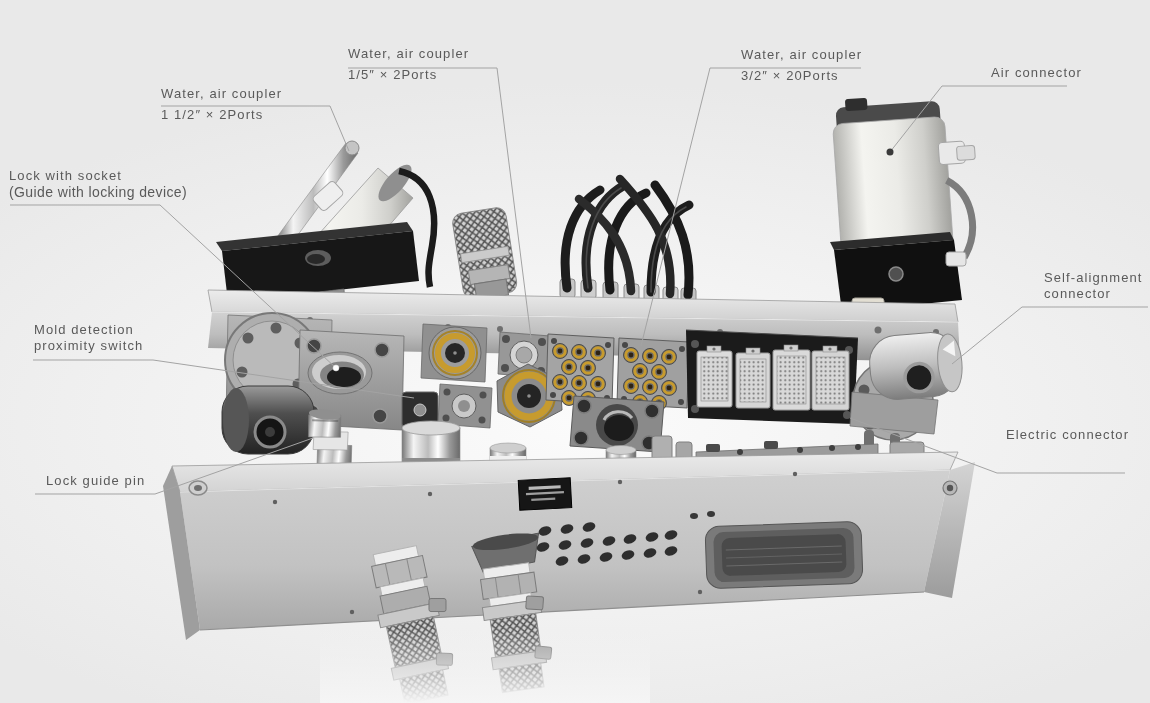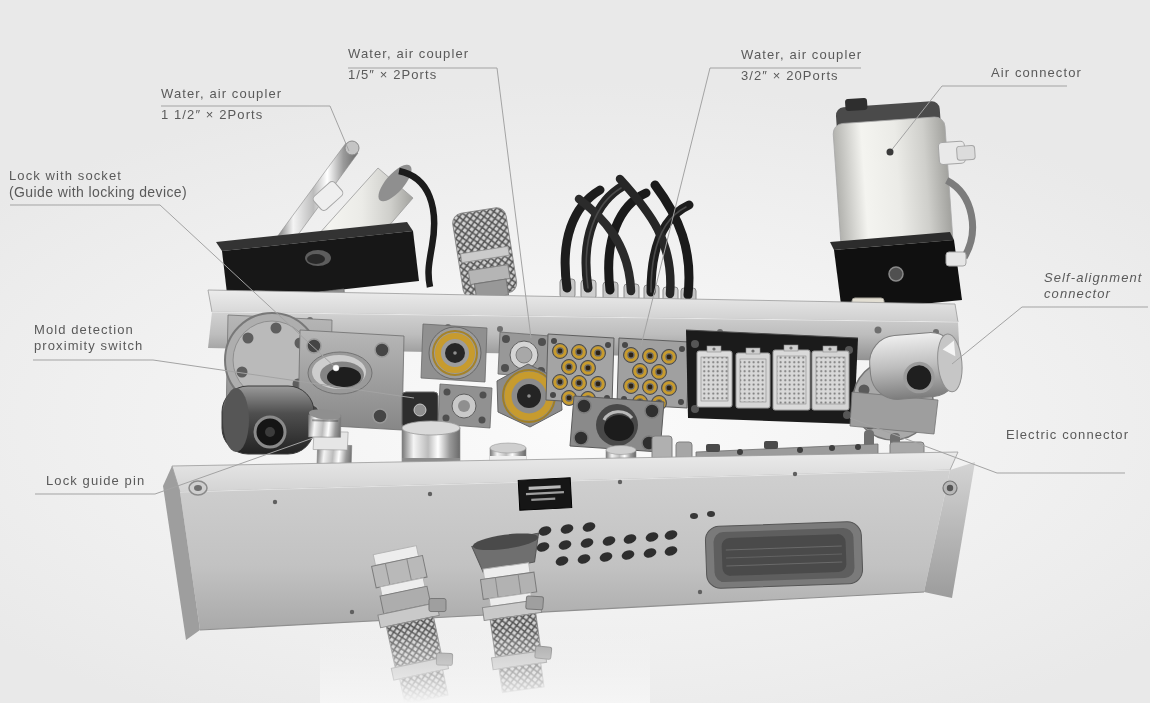--- a/index.html
+++ b/index.html
@@ -23,21 +23,21 @@
   .label .sub{font-size:14px;letter-spacing:.4px;}
   .lh16{line-height:16px;}
   .leader{fill:none;stroke:var(--leader-color);stroke-width:1;}
   #lbl-coupler-half{left:348px;top:43px;}
   #lbl-coupler-one-half{left:161px;top:83px;}
   #lbl-coupler-38{left:741px;top:44px;}
   #lbl-air-cylinder{left:991px;top:62px;}
   #lbl-lock-guide-socket{left:9px;top:167px;line-height:17px;}
   #lbl-mold-detection{left:34px;top:322px;}
   #lbl-lock-guide-pin{left:34px;top:470px;margin-left:12px;}
-  #lbl-self-alignment{left:1044px;top:270px;font-style:italic;}
+  #lbl-self-alignment{left:1044px;top:270px;}
   #lbl-electric-connector{left:1006px;top:424px;}
 </style>
 </head>
 <body>
 
 <div id="stage" style="--bg: #f0f0f0; --label-color: #5a5a5a; --leader-color: #a3a3a3;">
 
   <svg width="1150" height="703" viewBox="0 0 1150 703">
     <defs>
       <linearGradient id="gBarTop" x1="0" y1="0" x2="0" y2="1">

